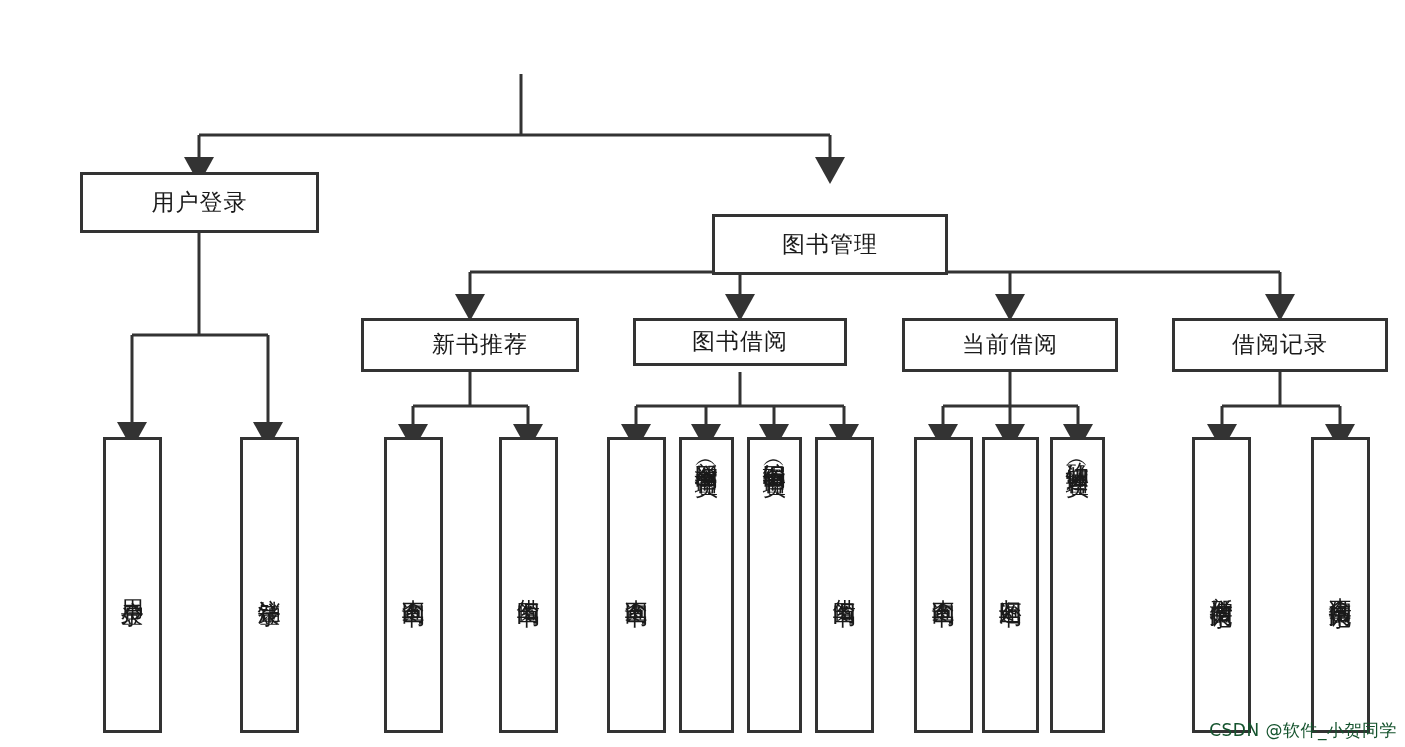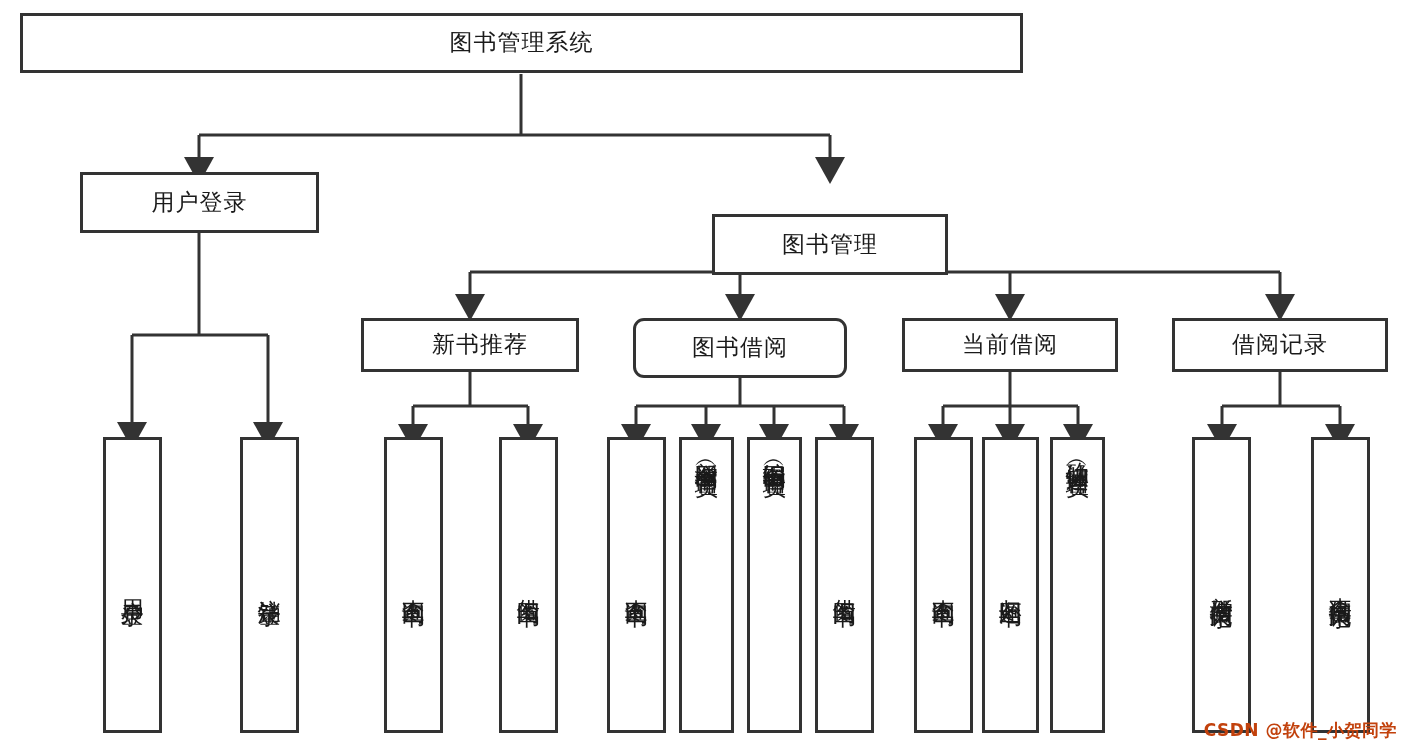--- a/index.html
+++ b/index.html
@@ -56,25 +56,24 @@
     justify-content: flex-start;
   }
   .node .lbl {
     display: block;
   }
   .watermark {
     position: absolute;
     right: 8px;
     bottom: 5px;
     font-size: 17px;
-    color: #c2410c;
+    color: #14532d;
     letter-spacing: 0.5px;
     white-space: nowrap;
     font-family: "DejaVu Sans", "Liberation Sans", sans-serif;
-    font-weight: bold;
   }
 </style>
 </head>
 <body>
 
 <div id="canvas">
 
   <svg class="wires" viewBox="0 0 1405 747">
     <defs>
       <marker id="arrow" markerWidth="9" markerHeight="10" refX="1" refY="5" orient="auto" markerUnits="strokeWidth">
@@ -118,37 +117,34 @@
       <path d="M1010,406 L1010,427" marker-end="url(#arrow)"></path>
       <path d="M1078,406 L1078,427" marker-end="url(#arrow)"></path>
 
       <path d="M1280,372 L1280,406"></path>
       <path d="M1222,406 L1340,406"></path>
       <path d="M1222,406 L1222,427" marker-end="url(#arrow)"></path>
       <path d="M1340,406 L1340,427" marker-end="url(#arrow)"></path>
     </g>
   </svg>
 
-  <div class="node horiz" style="left:20px; top:13px; width:1003px; height:60px;">
-    <span class="lbl">图书管理系统</span>
-  </div>
 
   <div class="node horiz" style="left:80px; top:172px; width:239px; height:61px;">
     <span class="lbl">用户登录</span>
   </div>
 
   <div class="node horiz" style="left:712px; top:172px; width:236px; height:61px;margin-top:42px;">
     <span class="lbl">图书管理</span>
   </div>
 
   <div class="node horiz" style="left:361px; top:318px; width:218px; height:54px;padding-left:20px;">
     <span class="lbl">新书推荐</span>
   </div>
 
-  <div class="node horiz" style="left:633px; top:318px; width:214px; height:60px;border-radius:11px;">
+  <div class="node horiz" style="left:633px; top:318px; width:214px; height:48px;">
     <span class="lbl">图书借阅</span>
   </div>
 
   <div class="node horiz" style="left:1172px; top:318px; width:216px; height:54px;">
     <span class="lbl">借阅记录</span>
   </div>
 
   <div class="node horiz" style="left:902px; top:318px; width:216px; height:54px;">
     <span class="lbl">当前借阅</span>
   </div>

